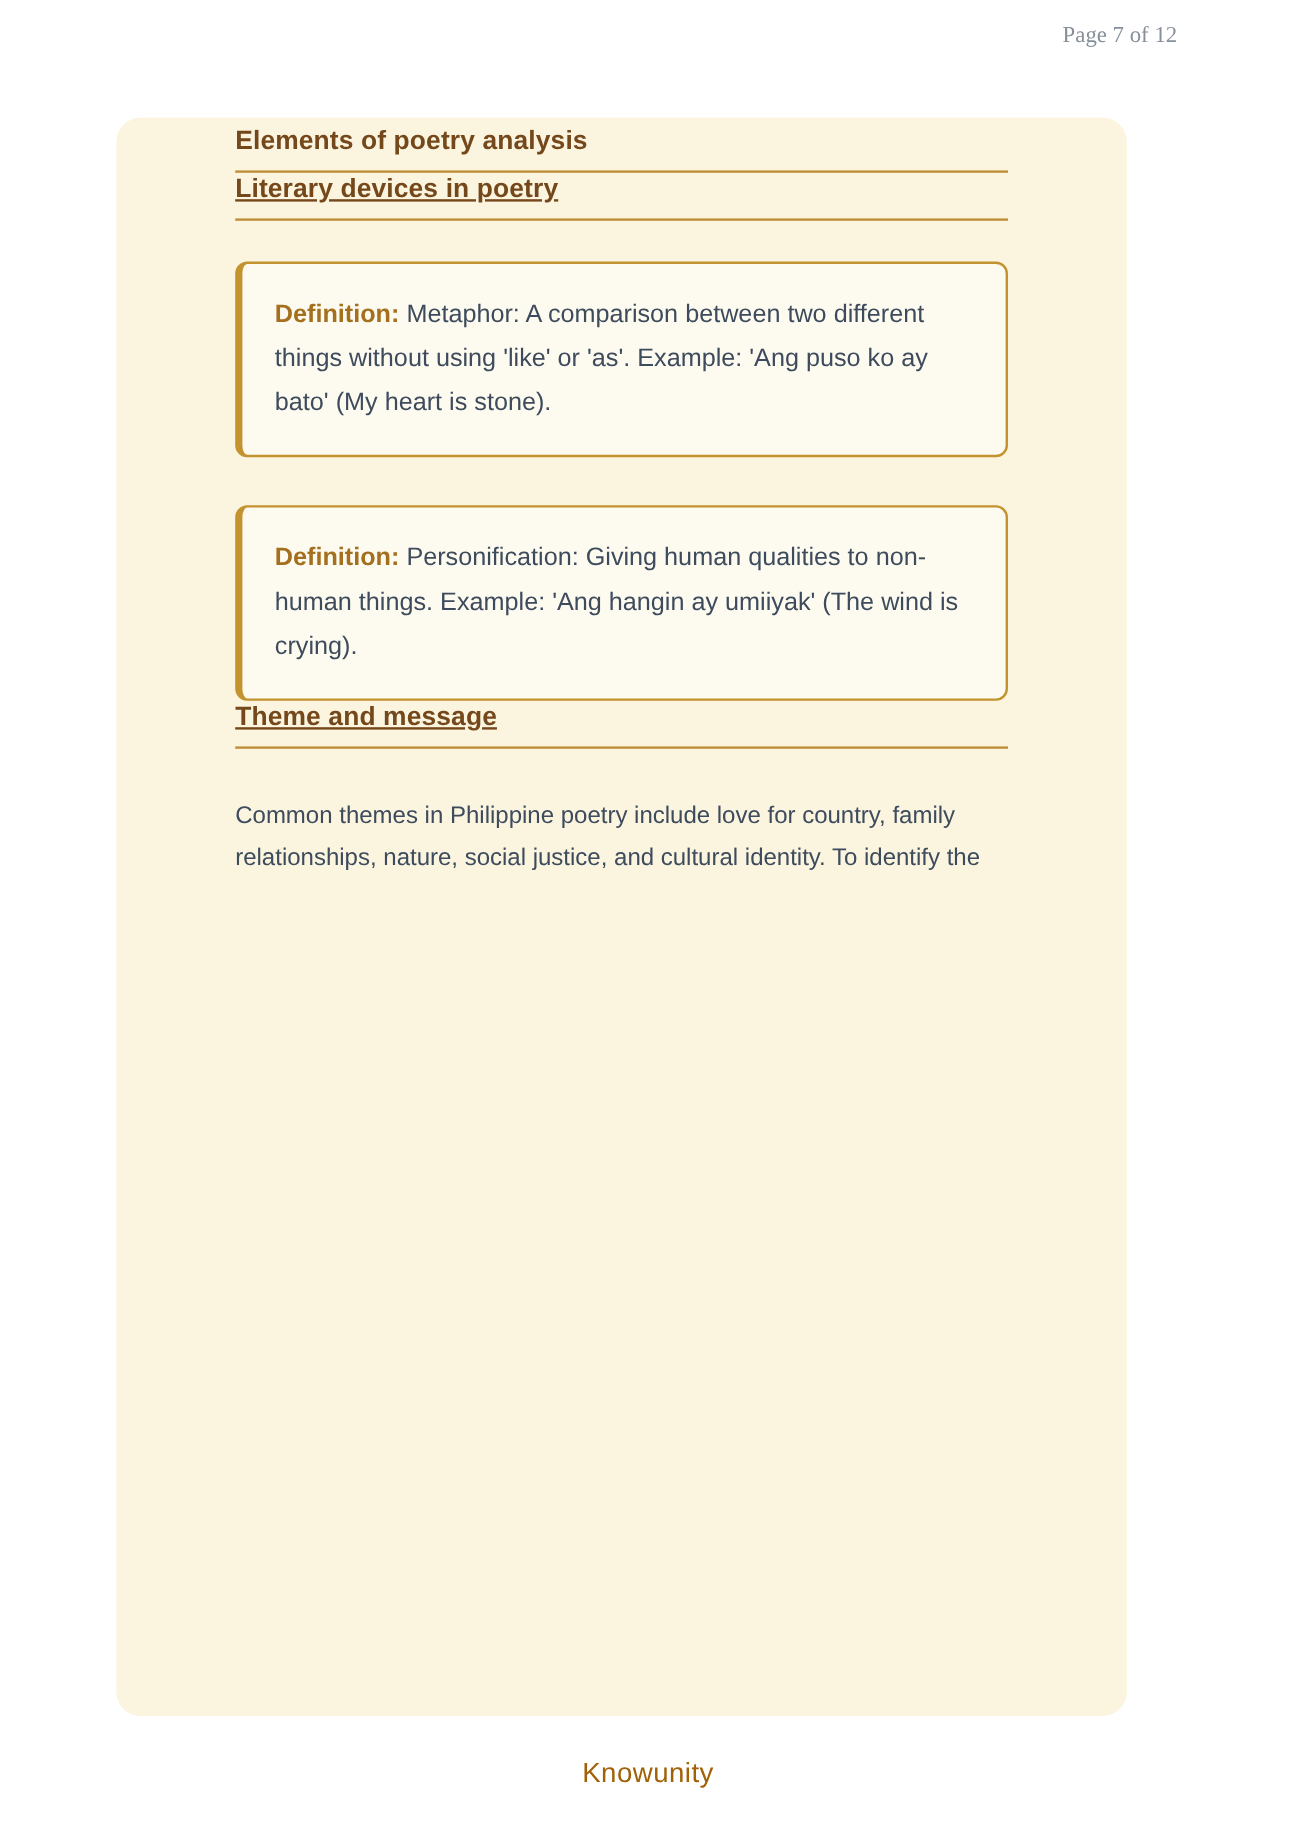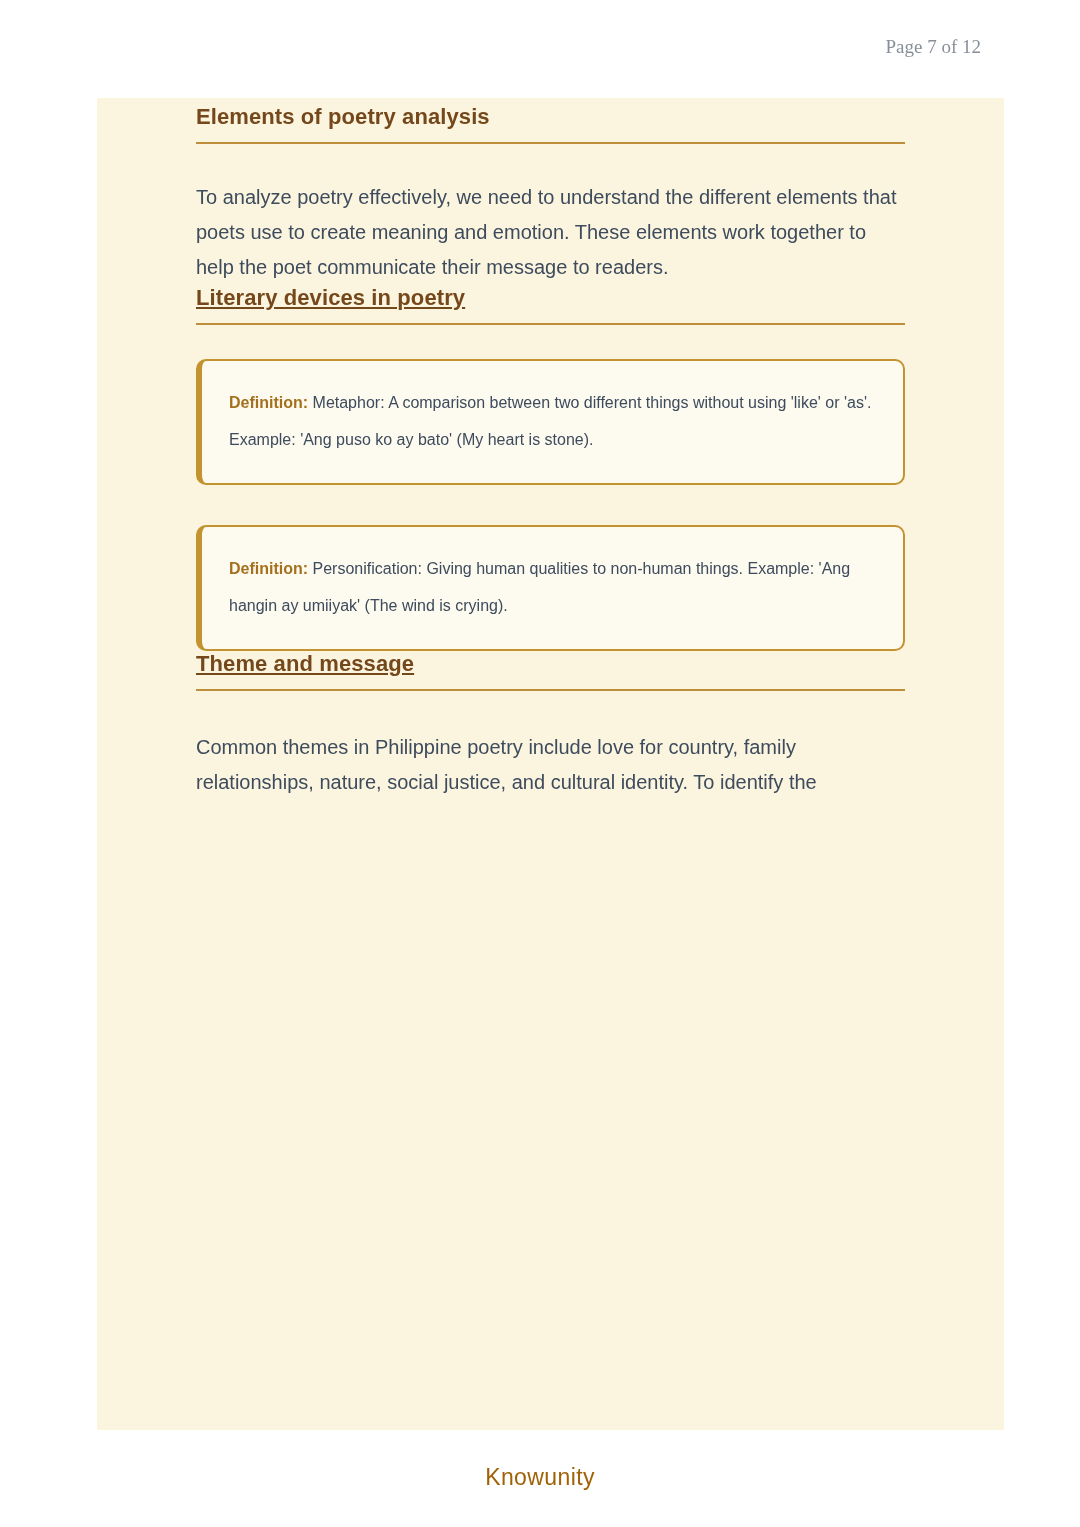--- a/index.html
+++ b/index.html
@@ -4,28 +4,28 @@
 <style>
   html,body{margin:0;padding:0;}
   body{
     width:1080px;height:1527px;
     background:#ffffff;
     font-family:"Liberation Sans",sans-serif;
     position:relative;
     overflow:hidden;
   }
   .page-indicator{
-    position:absolute;top:36px;right:99px;
+    position:absolute;top:19px;right:99px;
     font-family:"Liberation Serif",serif;
     font-size:19px;color:#878f99;
   }
   .panel{
     position:absolute;left:97px;top:98px;
-    width:907px;height:1332px;box-sizing:border-box;
-    background:#fbf5e0;border-radius:0;
+    width:842px;height:1332px;box-sizing:border-box;
+    background:#fbf5e0;border-radius:20px;
     padding:6px 99px 0 99px;overflow:hidden;
   }
   h2.section-heading{
     margin:0;font-size:22px;line-height:26px;font-weight:700;
     color:#75481b;letter-spacing:0.1px;
   }
   .h-gap{margin-top:36px;text-decoration:underline;}
   hr.rule{
     border:none;border-top:2px solid #be8e3a;
     margin:12px 0 0 0;width:100%;
@@ -37,38 +37,37 @@
   .defbox{
     margin-top:40px;
     background:#fdfaef;
     border:2px solid #c3932f;
     border-left:6px solid #c3932f;
     border-radius:10px;
     padding:23px 28px 25px 27px;
     box-sizing:content-box;
   }
   hr.rule + .defbox{margin-top:34px;}
-  .defbox p{margin:0;font-size:16px;line-height:37px;color:#3d4b5c;}
+  .defbox p{margin:0;font-size:21px;line-height:37px;color:#3d4b5c;}
   .def-label{font-weight:700;color:#a4701e;}
   .footer-brand{
     position:absolute;left:0;top:1464px;width:100%;
     text-align:center;font-size:23px;color:#a16207;
     letter-spacing:0.4px;
   }
 </style>
 </head>
 <body>
 
 <div class="page-indicator">Page 7 of 12</div>
 
 <main class="panel">
 
   <h2 class="section-heading">Elements of poetry analysis</h2>
   <hr class="rule">
-  <p class="body-text">To analyze poetry effectively, we need to understand the different elements that poets use to create meaning and emotion. These elements work together to help the poet communicate their message to readers.</p>
 
   <h2 class="section-heading h-gap">Literary devices in poetry</h2>
   <hr class="rule">
 
   <div class="defbox">
     <p><span class="def-label">Definition:</span> <span>Metaphor: A comparison between two different things without using 'like' or 'as'. Example: 'Ang puso ko ay bato' (My heart is stone).</span></p>
   </div>
 
 
   <div class="defbox">

